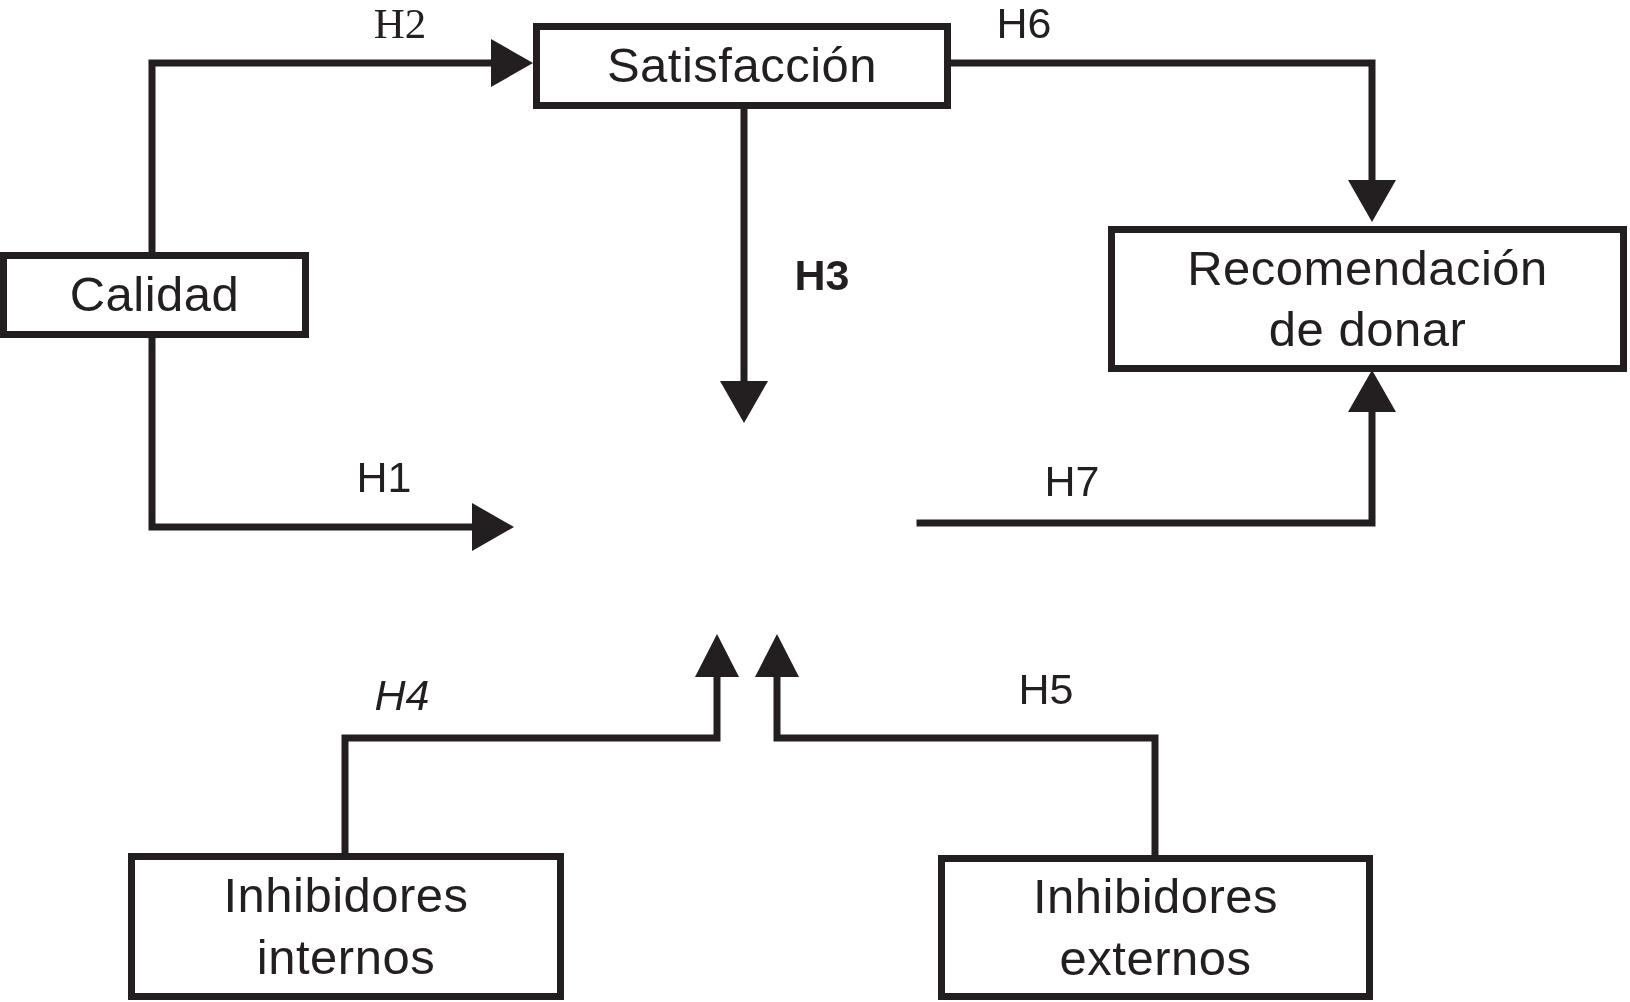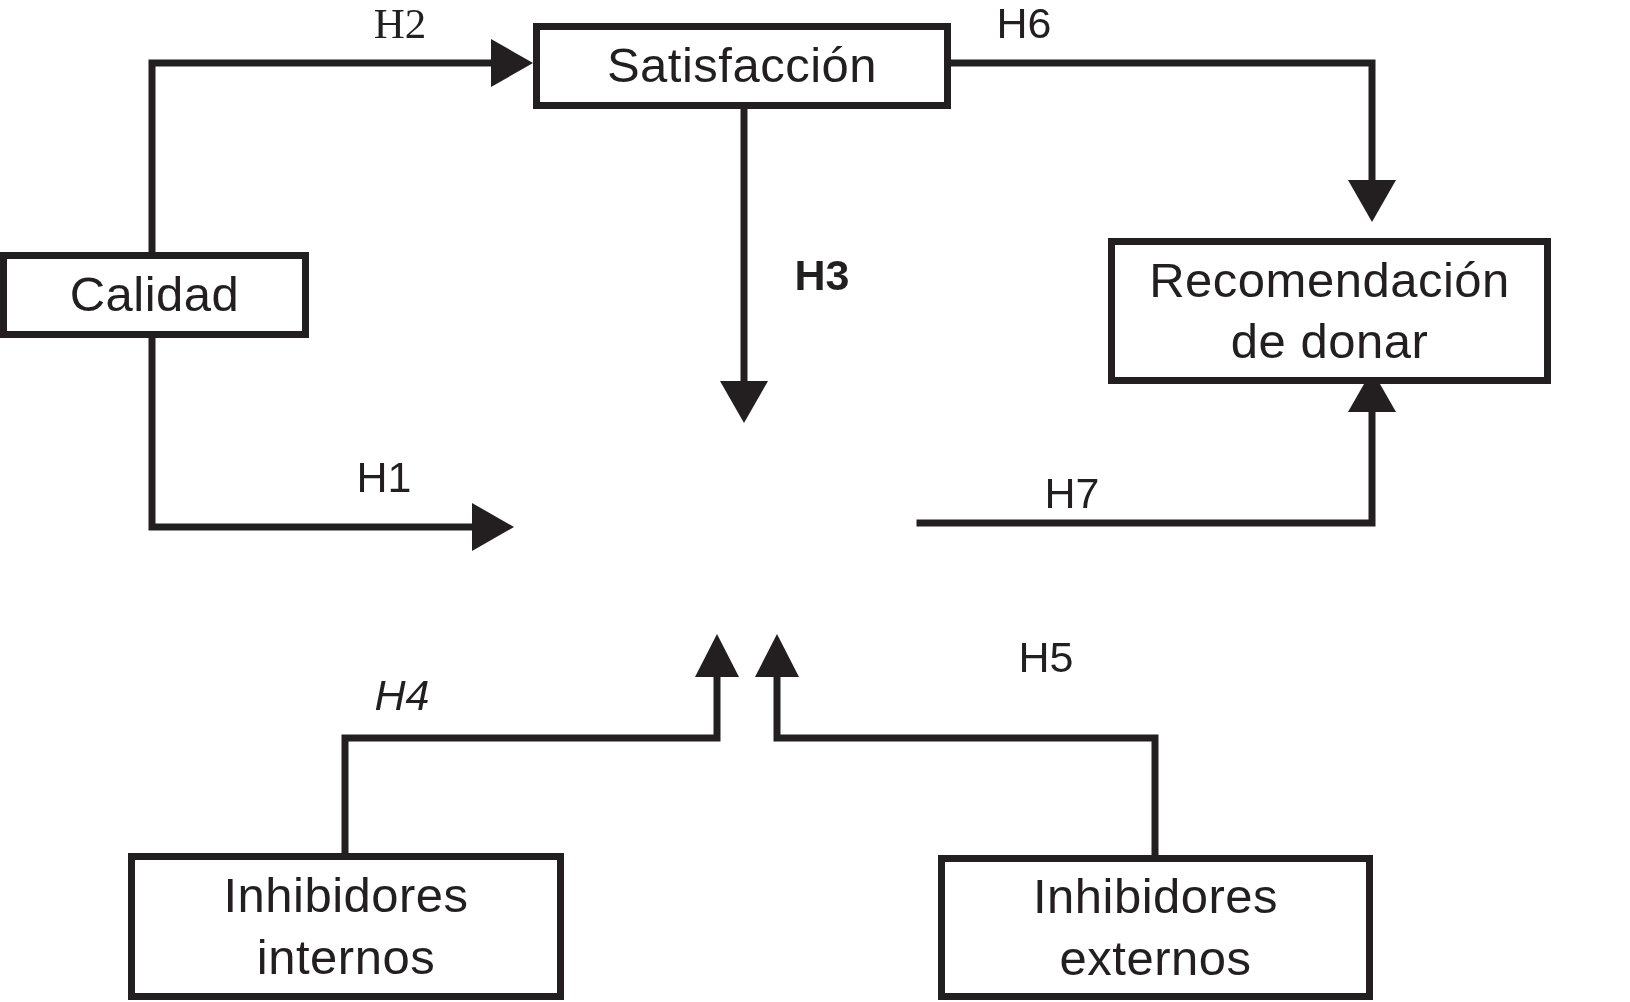--- a/index.html
+++ b/index.html
@@ -51,32 +51,32 @@
   .edge-label {
     position: absolute;
     transform: translateX(-50%);
     font-size: 43px;
     line-height: 1;
     white-space: nowrap;
   }
   
   .node-calidad        { left: 0px;    top: 252px; width: 309px; height: 86px; }
   .node-satisfaccion   { left: 533px;  top: 23px;  width: 418px; height: 86px; }
-  .node-recomendacion  { left: 1108px; top: 238px; width: 443px; height: 146px; }
+  .node-recomendacion  { left: 1108px; top: 226px; width: 519px; height: 146px; }
   .node-intencion      { left: 580px;  top: 422px; width: 341px; height: 207px; }
   .node-internos       { left: 128px;  top: 853px; width: 436px; height: 147px; }
   .node-externos       { left: 938px;  top: 855px; width: 435px; height: 145px; }
   
   .label-h1 { left: 384px;  top: 456px; }
   .label-h2 { left: 400px;  top: 2px; font-family: Liberation Serif, serif; }
   .label-h3 { left: 822px;  top: 254px; font-weight: bold; }
   .label-h4 { left: 402px;  top: 674px; font-style: italic; }
-  .label-h5 { left: 1046px; top: 636px; }
+  .label-h5 { left: 1046px; top: 668px; }
   .label-h6 { left: 1024px; top: 2px; }
-  .label-h7 { left: 1072px; top: 472px; text-align: right; }
+  .label-h7 { left: 1072px; top: 460px; text-align: right; }
 </style>
 </head>
 <body>
 
 <div class="canvas">
 
   <svg class="edges-svg" viewBox="0 0 1630 1002" xmlns="http://www.w3.org/2000/svg">
     <g>
       <polyline points="152,252 152,63 491,63"></polyline>
       <polygon points="533,63 491,39 491,87"></polygon>

